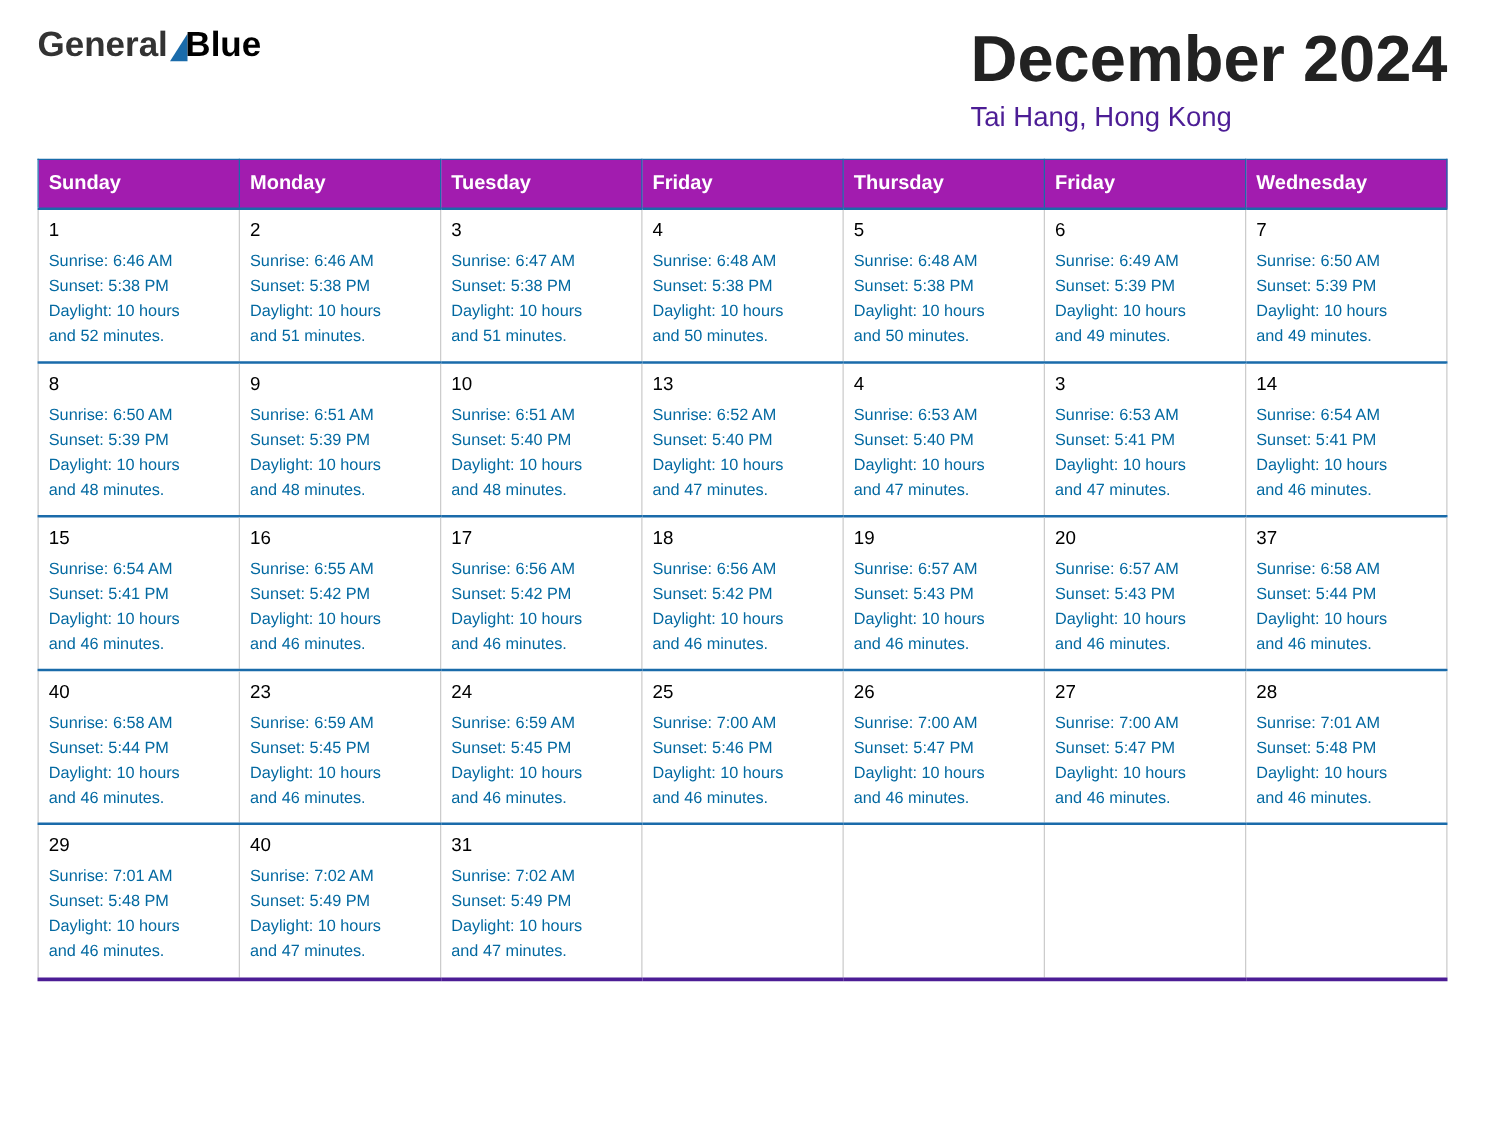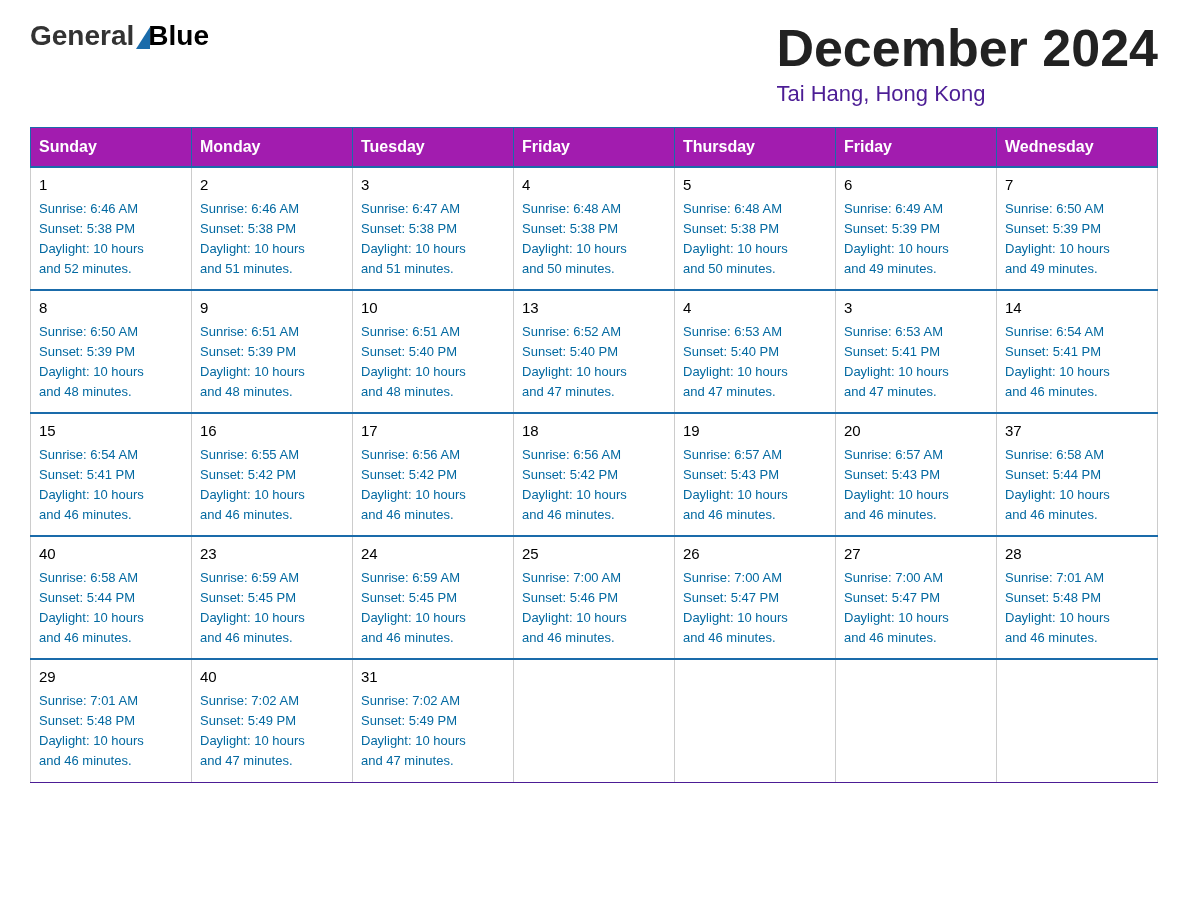--- a/index.html
+++ b/index.html
@@ -93,21 +93,21 @@
       font-weight: normal;
       display: block;
       margin-bottom: 2px;
     }
     .day-info {
       font-size: 13px;
       color: #0369a1;
       line-height: 1.55;
     }
     .calendar tr:last-child td {
-      border-bottom: 1px solid #4c1d95;
+      border-bottom: 3px solid #4c1d95;
     }
   </style>
 </head>
 <body>
 
 <div class="header-section">
   <div class="logo">
     <div class="logo-top">
       <span class="logo-general">General</span>
       <div class="logo-triangle"></div>

